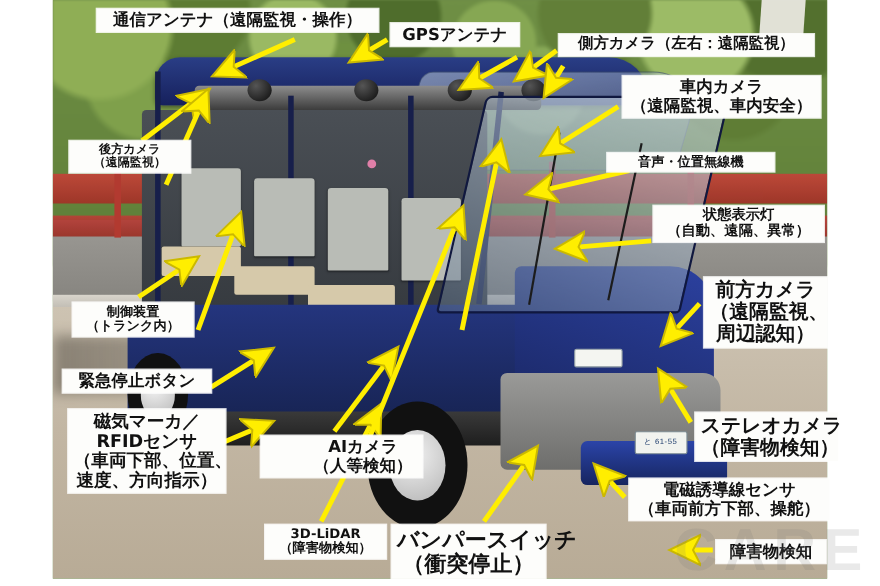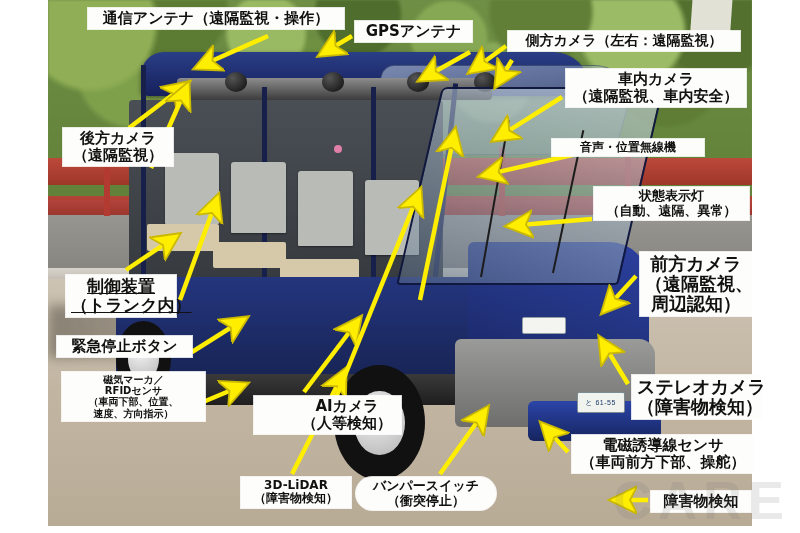--- a/index.html
+++ b/index.html
@@ -259,40 +259,40 @@
 
     <div id="label-group">
         <div class="lbl" style="left: 52px; top: 8px; width: 246px; font-size: 15px; margin-left: 36px;">通信アンテナ（遠隔監視・操作）</div>
         <div class="lbl" style="left: 355px; top: 21px; width: 107px; font-size: 15px; text-align: center;">GPSアンテナ</div>
         <div class="lbl" style="left: 508px; top: 31px; width: 222px; font-size: 14px;">側方カメラ（左右：遠隔監視）</div>
         <div class="lbl" style="left: 566px; top: 69px; width: 170px; font-size: 15px;">車内カメラ
 （遠隔監視、車内安全）</div>
         <div class="lbl" style="left: 552px; top: 139px; width: 142px; font-size: 12px;">音声・位置無線機</div>
         <div class="lbl" style="left: 594px; top: 187px; width: 145px; font-size: 13px;">状態表示灯
 （自動、遠隔、異常）</div>
-        <div class="lbl" style="left: 63px; top: 128px; width: 100px; font-size: 15px;">後方カメラ
+        <div class="lbl" style="left: 63px; top: 128px; width: 100px; font-size: 11px;">後方カメラ
 （遠隔監視）</div>
         <div class="lbl" style="left: 640px; top: 252px; width: 102px; font-size: 18px;">前方カメラ
 （遠隔監視、
 周辺認知）</div>
-        <div class="lbl" style="left: 66px; top: 275px; width: 100px; font-size: 17px; text-decoration: underline;">制御装置
+        <div class="lbl" style="left: 66px; top: 275px; width: 100px; font-size: 12px;">制御装置
 （トランク内）</div>
         <div class="lbl" style="left: 57px; top: 336px; width: 125px; font-size: 15px;">緊急停止ボタン</div>
-        <div class="lbl" style="left: 62px; top: 372px; width: 133px; font-size: 10px;">磁気マーカ／
+        <div class="lbl" style="left: 62px; top: 372px; width: 133px; font-size: 16px;">磁気マーカ／
 RFIDセンサ
 （車両下部、位置、
 速度、方向指示）</div>
-        <div class="lbl" style="left: 254px; top: 396px; width: 98px; font-size: 15px; padding-left: 44px;">AIカメラ
+        <div class="lbl" style="left: 237px; top: 396px; width: 98px; font-size: 15px; padding-left: 44px;">AIカメラ
 （人等検知）</div>
         <div class="lbl" style="left: 632px; top: 375px; width: 120px; font-size: 18px; font-family: Liberation Serif, serif;">ステレオカメラ
 （障害物検知）</div>
         <div class="lbl" style="left: 572px; top: 435px; width: 172px; font-size: 15px;">電磁誘導線センサ
 （車両前方下部、操舵）</div>
         <div class="lbl" style="left: 241px; top: 477px; width: 100px; font-size: 12px;">3D-LiDAR
 （障害物検知）</div>
-        <div class="lbl" style="left: 356px; top: 477px; width: 130px; font-size: 13px; border-radius: 18px;">バンパースイッチ
+        <div class="lbl" style="left: 356px; top: 477px; width: 130px; font-size: 20px;">バンパースイッチ
 （衝突停止）</div>
         <div class="lbl" style="left: 651px; top: 491px; width: 90px; font-size: 15px;">障害物検知</div>
       </div>
   </div>
 
   <div class="watermark">CARE</div>
 </div>
 
 </body></html>

